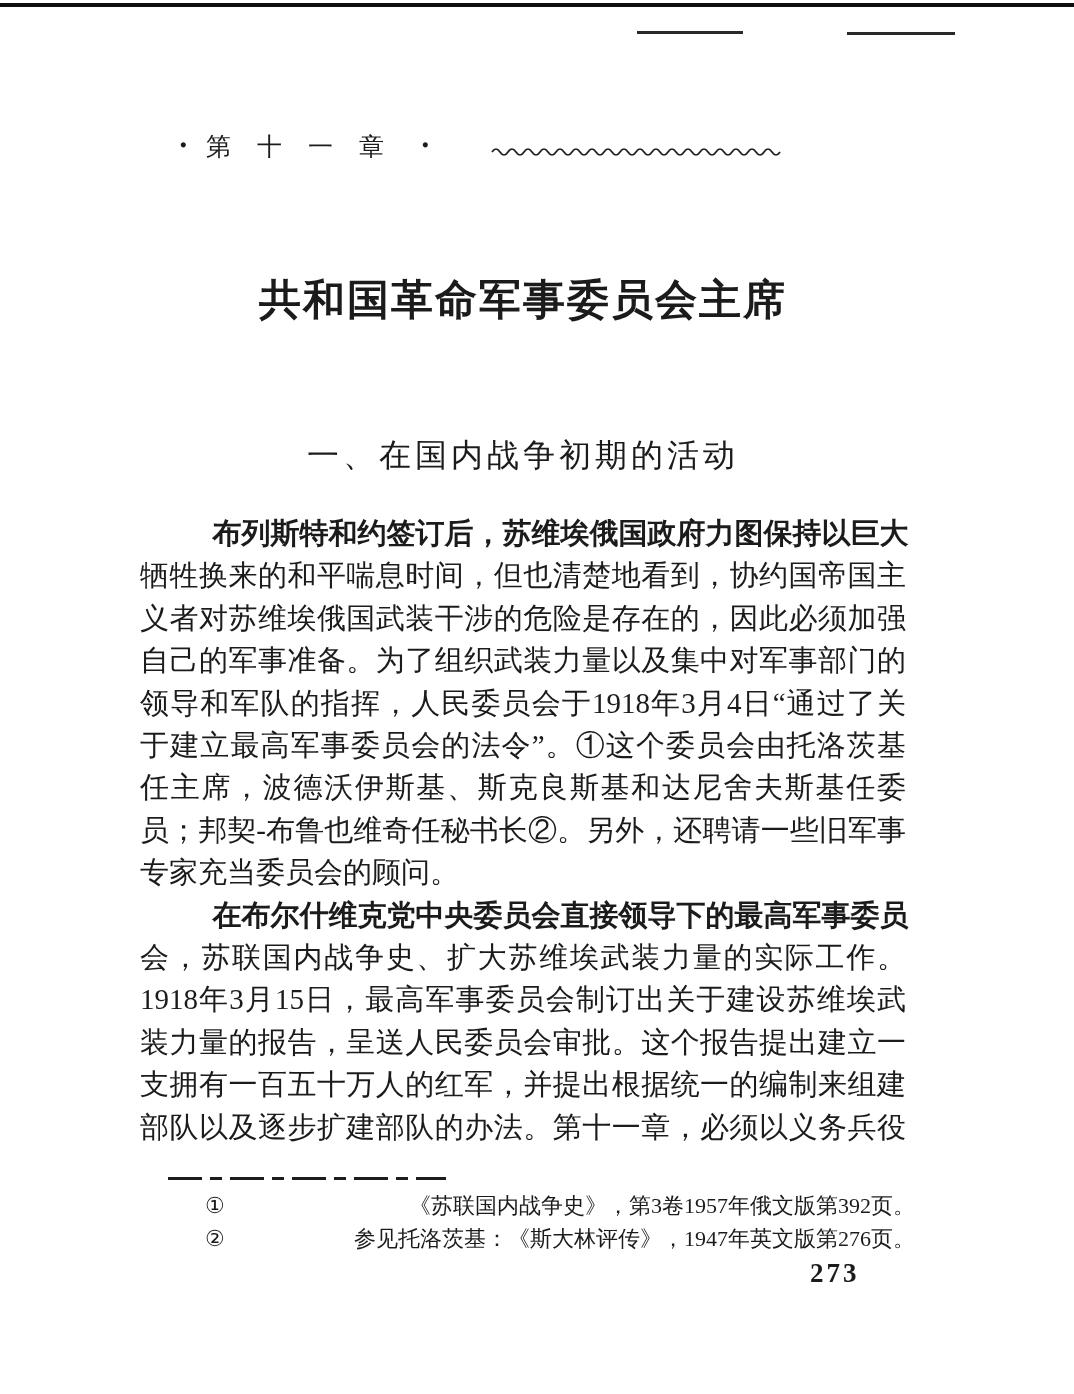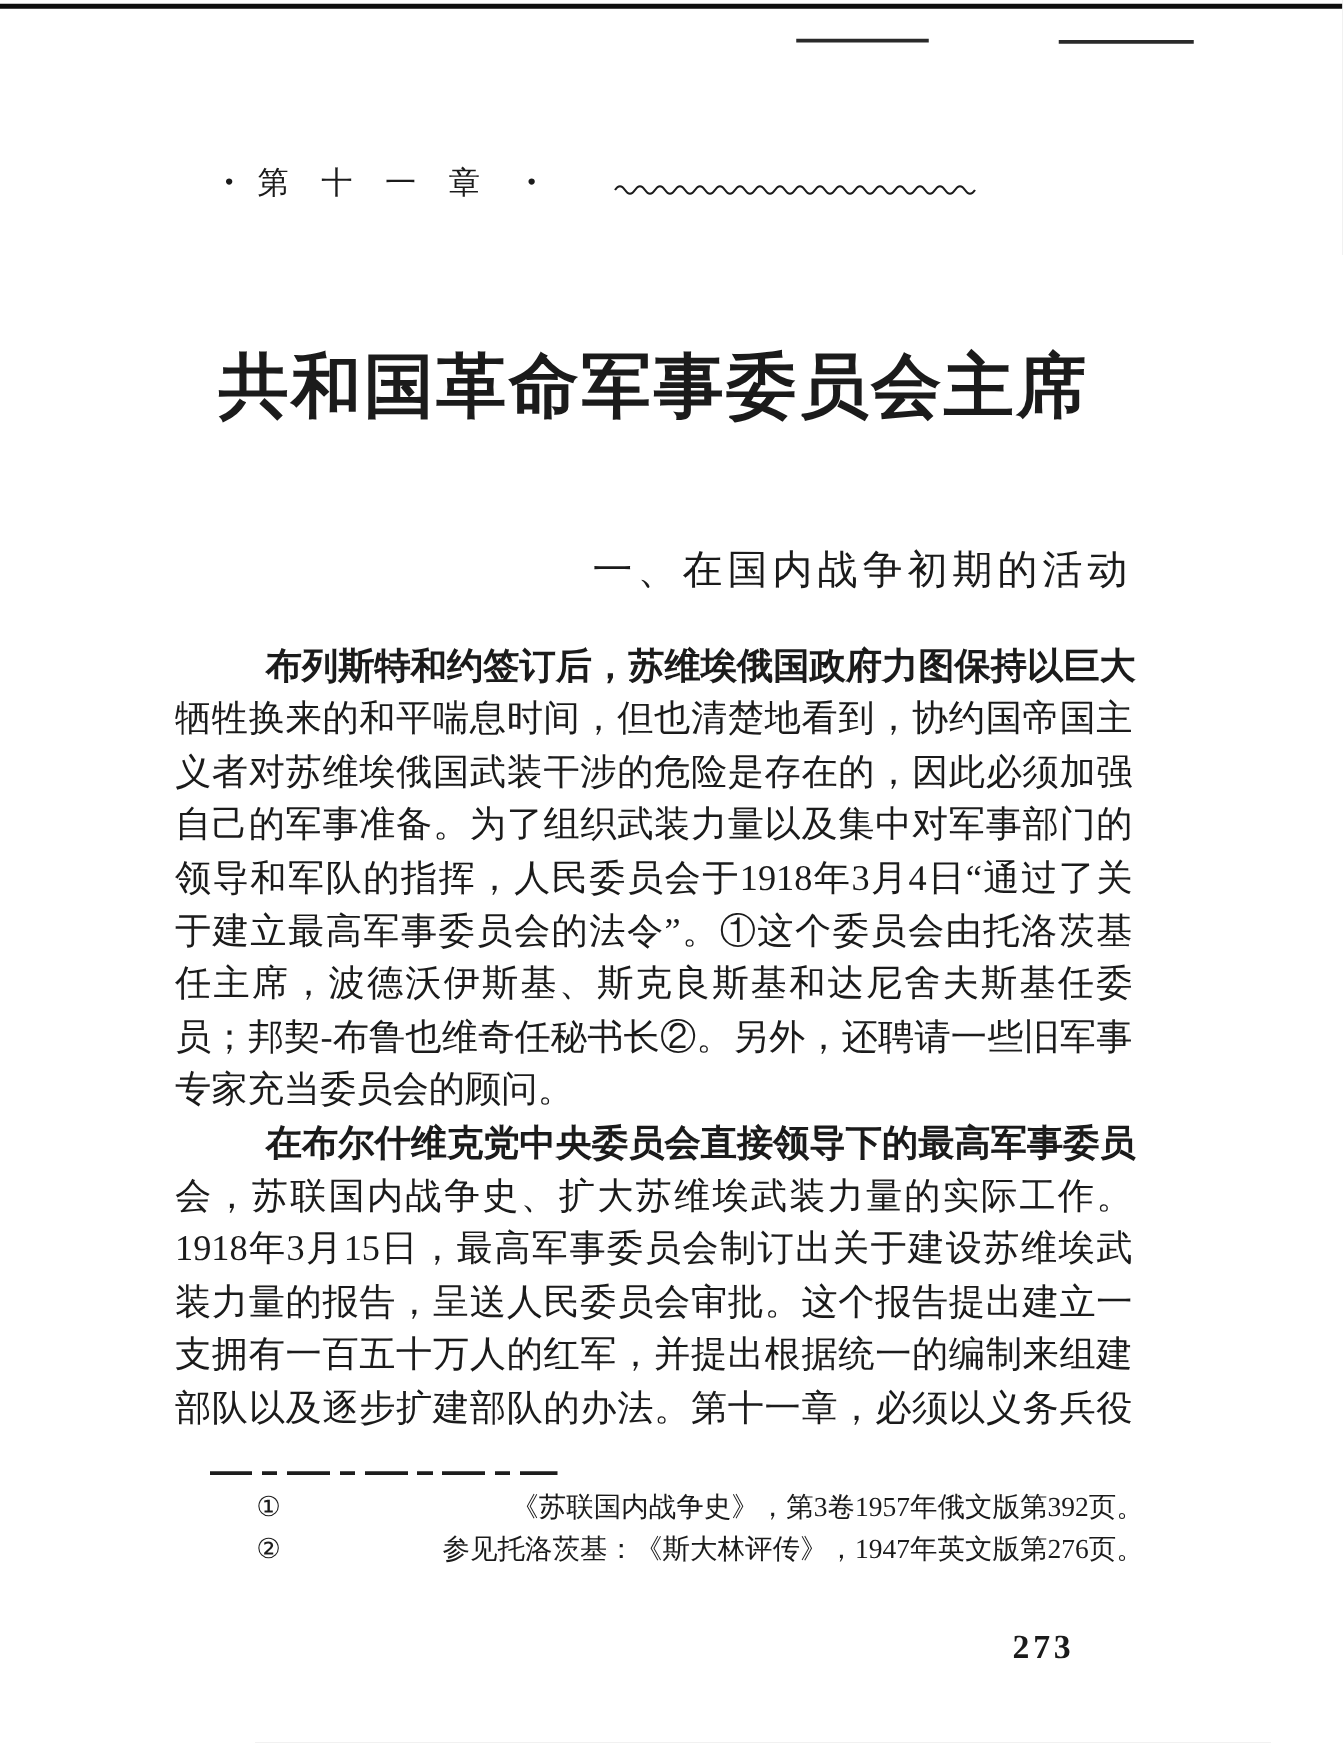--- a/index.html
+++ b/index.html
@@ -60,32 +60,32 @@
     margin-top: 8px;
     flex: 0 0 auto;
   }
 
   
   .main-title {
     position: absolute;
     top: 272px; left: 140px;
     width: 766px;
     text-align: center;
-    font-size: 56px;
+    font-size: 42px;
     font-weight: bold;
     letter-spacing: 2px;
     white-space: nowrap;
   }
 
   
   .section-heading {
     position: absolute;
     top: 434px; left: 140px;
     width: 766px;
-    text-align: right;
+    text-align: center;
     font-size: 32px;
     letter-spacing: 4px;
     white-space: nowrap;
   }
 
   
   .body-text {
     position: absolute;
     top: 512px; left: 140px;
     width: 766px;
@@ -120,21 +120,20 @@
   .fn-marker { flex: 0 0 46px; }
   .fn-text   { flex: 1 1 auto; white-space: nowrap; text-align: right; }
 
   
   .page-number {
     position: absolute;
     top: 1258px; left: 810px;
     font-size: 27px;
     font-weight: bold;
     letter-spacing: 3px;
-    margin-top: 44px;
   }
 </style>
 </head>
 <body>
 
 <div class="page">
 
   <div class="top-edge-line"></div>
   <div class="top-mark m1"></div>
   <div class="top-mark m2"></div>

